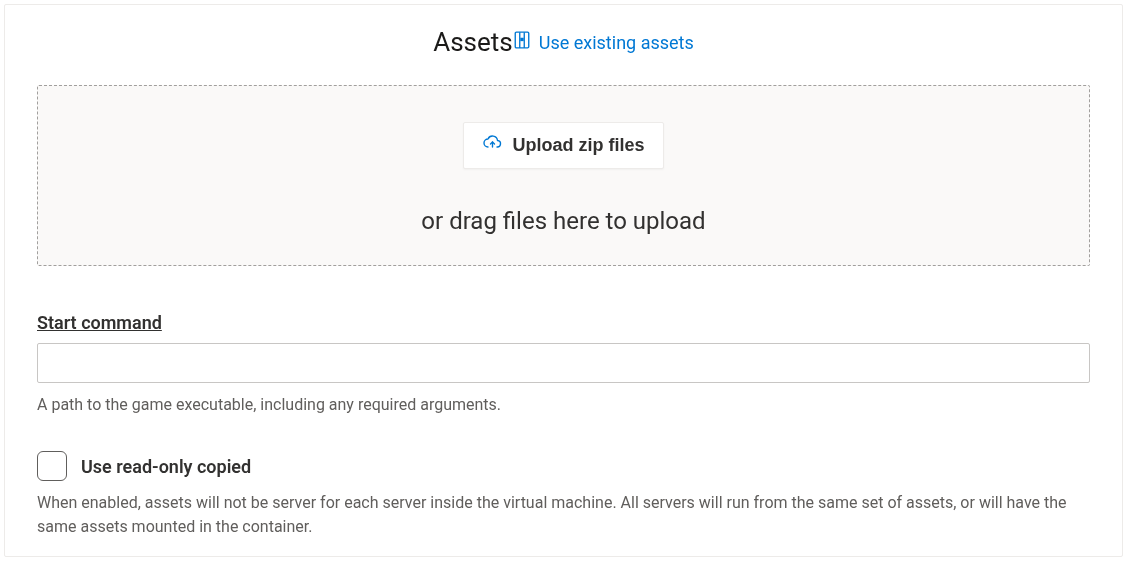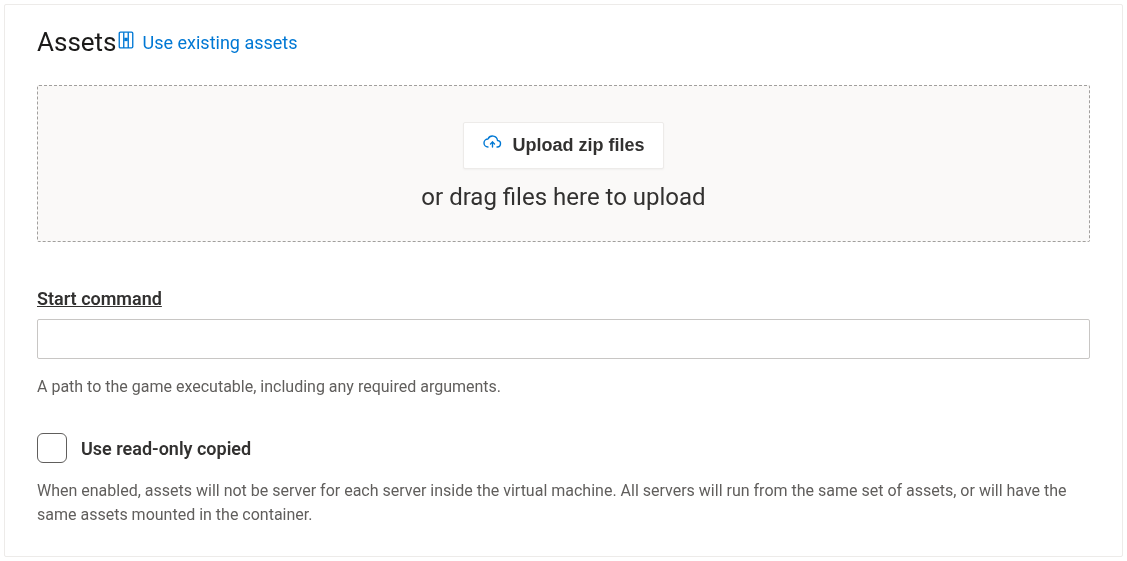--- a/index.html
+++ b/index.html
@@ -17,21 +17,21 @@
     }
     .panel {
       border: 1px solid #edebe9;
       border-radius: 2px;
       margin: 4px;
       padding: 22px 32px 30px 32px;
       height: 553px;
     }
     .header-row {
       display: flex;
-      justify-content: flex-start;
+      justify-content: center;
       align-items: center;
       margin-bottom: 28px;
     }
     .section-title {
       font-size: 26px;
       font-weight: 400;
       color: #1b1a19;
     }
     .link-button {
       display: inline-flex;
@@ -51,20 +51,21 @@
     .dropzone {
       border: 1px dashed #a19f9d;
       background: #faf9f8;
       border-radius: 2px;
       display: flex;
       flex-direction: column;
       align-items: center;
       justify-content: center;
       padding: 36px 0 30px 0;
       margin-bottom: 46px;
+      gap: 24px;
     }
     .upload-button {
       display: inline-flex;
       align-items: center;
       gap: 10px;
       background: #ffffff;
       border: 1px solid #edebe9;
       border-radius: 2px;
       padding: 10px 18px;
       font-size: 18px;
@@ -95,21 +96,21 @@
       width: 100%;
       height: 40px;
       border: 1px solid #c8c6c4;
       border-radius: 2px;
       padding: 0 10px;
       font-size: 16px;
       color: #323130;
       background: #ffffff;
     }
     .helper-text {
-      margin-top: 16px;
+      margin-top: 10px;
       font-size: 16px;
       color: #605e5c;
       line-height: 1.5;
     }
     .checkbox-row {
       display: flex;
       align-items: center;
       gap: 14px;
       margin-top: 34px;
       margin-bottom: 10px;

